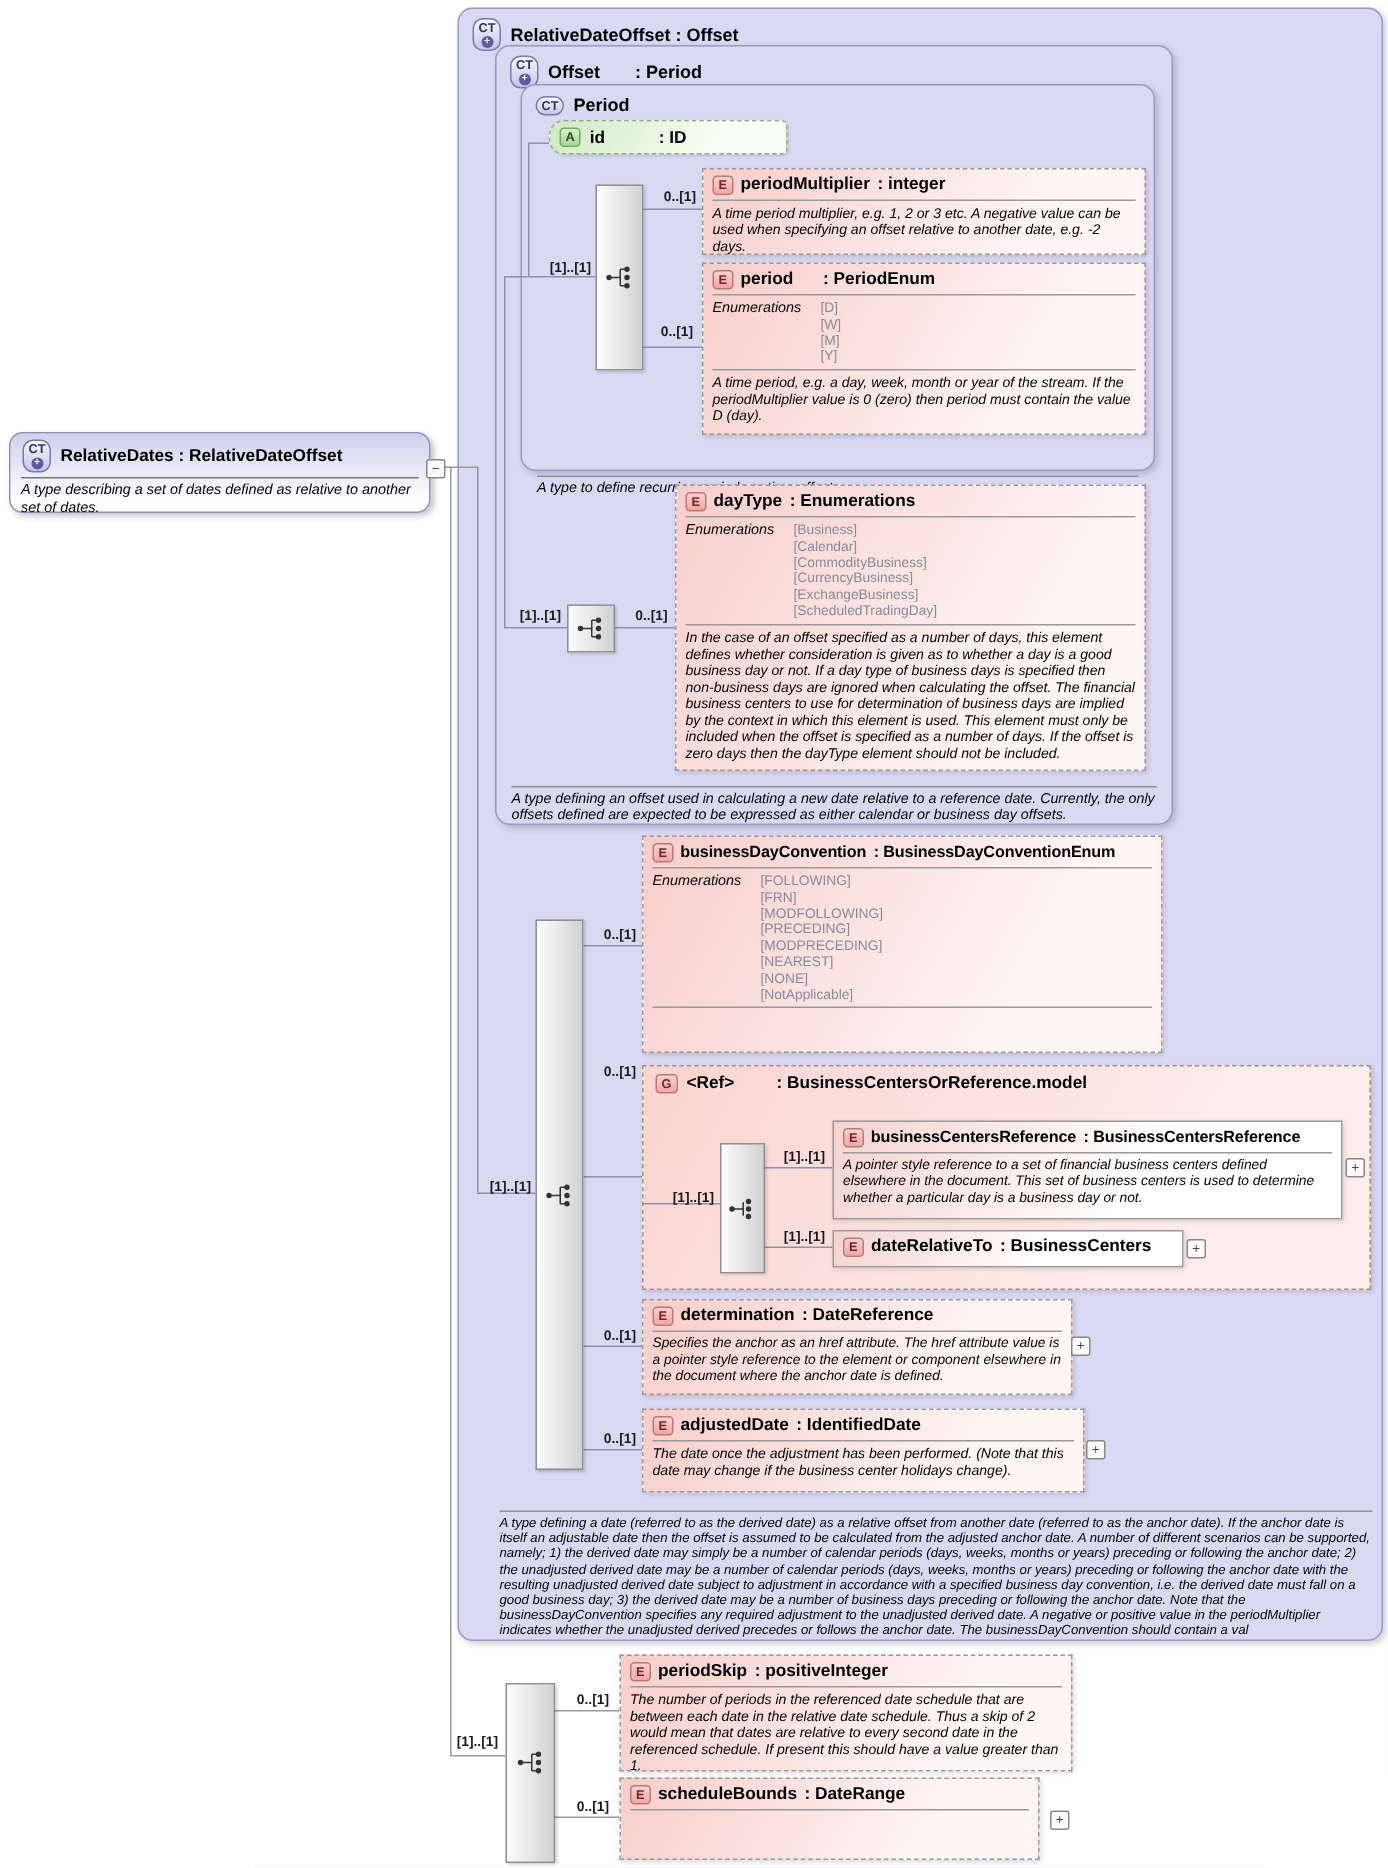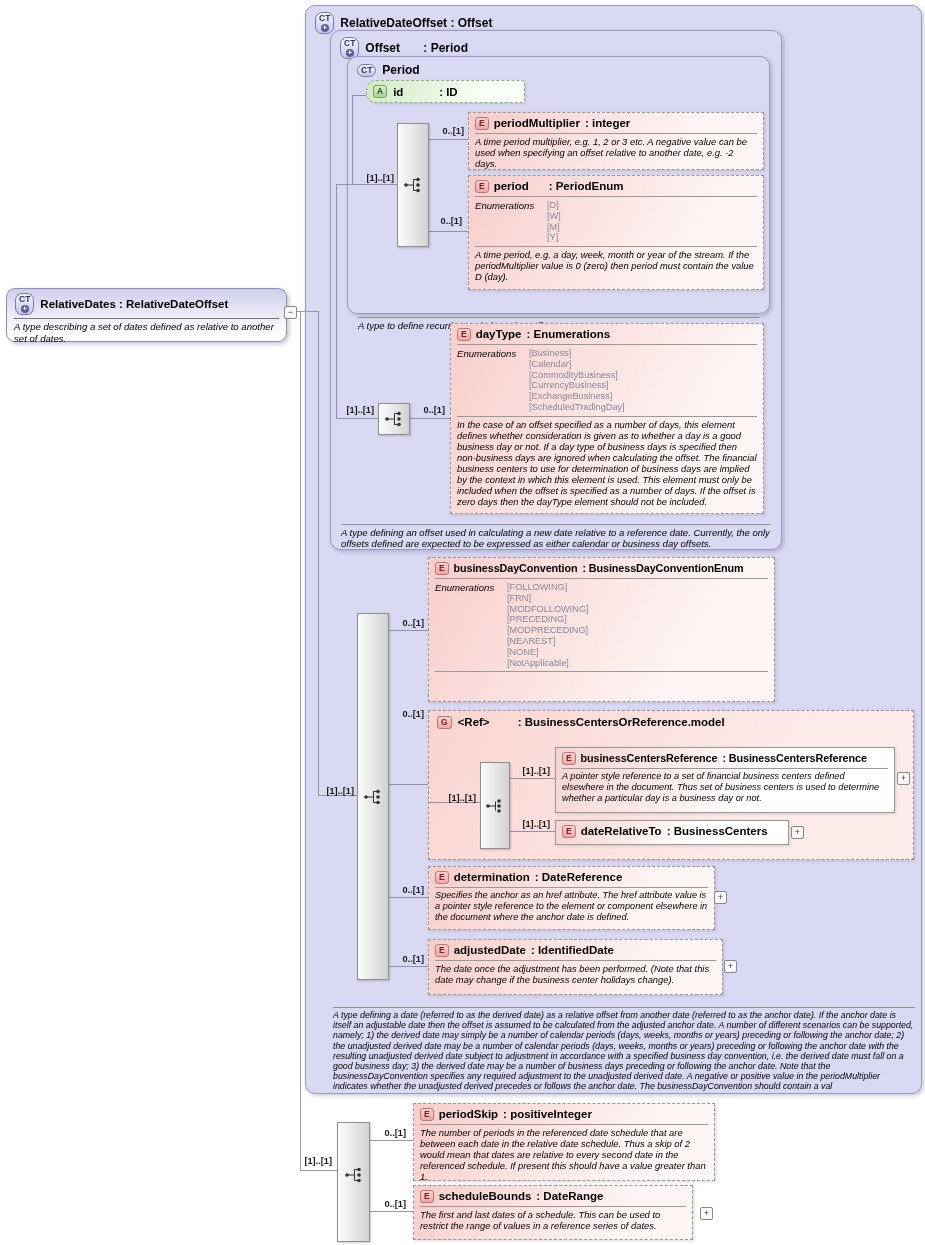--- a/index.html
+++ b/index.html
@@ -285,21 +285,21 @@
   <div class="card" style="left:518px;top:766px;width:32px;">[1]..[1]</div>
   <div class="card" style="left:518px;top:819px;width:32px;">[1]..[1]</div>
 
   <div class="elem req" style="left:555px;top:747px;width:338px;height:64px;">
     <div class="etitle tight">
         <span class="badge e">E</span>
         <span>businessCentersReference</span>
         <span>: BusinessCentersReference</span>
       </div>
     <div class="esep"></div>
-    <div class="edesc" style="font-size:9.2px;">A pointer style reference to a set of financial business centers defined elsewhere in the document. Thus set of business centers is used to determine whether a particular day is a business day or not.</div>
+    <div class="edesc" style="font-size:9.2px;">A pointer style reference to a set of financial business centers defined elsewhere in the document. This set of business centers is used to determine whether a particular day is a business day or not.</div>
   </div>
   <div class="pm" style="left:897px;top:772px;">+</div>
 
   <div class="elem req" style="left:555px;top:820px;width:232px;height:23px;">
     <div class="etitle">
         <span class="badge e">E</span>
         <span>dateRelativeTo</span>
         <span>: BusinessCenters</span>
       </div>
   </div>
@@ -370,17 +370,16 @@
     <div class="edesc">The number of periods in the referenced date schedule that are between each date in the relative date schedule. Thus a skip of 2 would mean that dates are relative to every second date in the referenced schedule. If present this should have a value greater than 1.</div>
   </div>
 
   <div class="elem" style="left:413px;top:1185px;width:278px;height:53px;">
     <div class="etitle">
         <span class="badge e">E</span>
         <span>scheduleBounds</span>
         <span>: DateRange</span>
       </div>
     <div class="esep"></div>
-    <div class="edesc">The first and last dates of a schedule. This can be used to restrict the range of values in a reference series of dates.</div>
   </div>
   <div class="pm" style="left:700px;top:1207px;">+</div>
 
 </div>
 
 </body></html>

